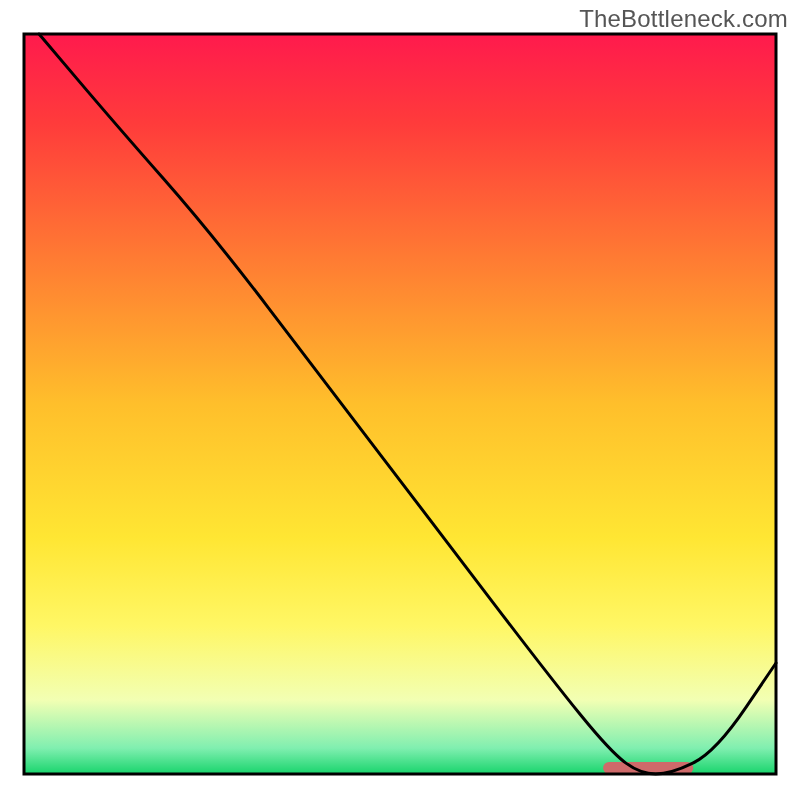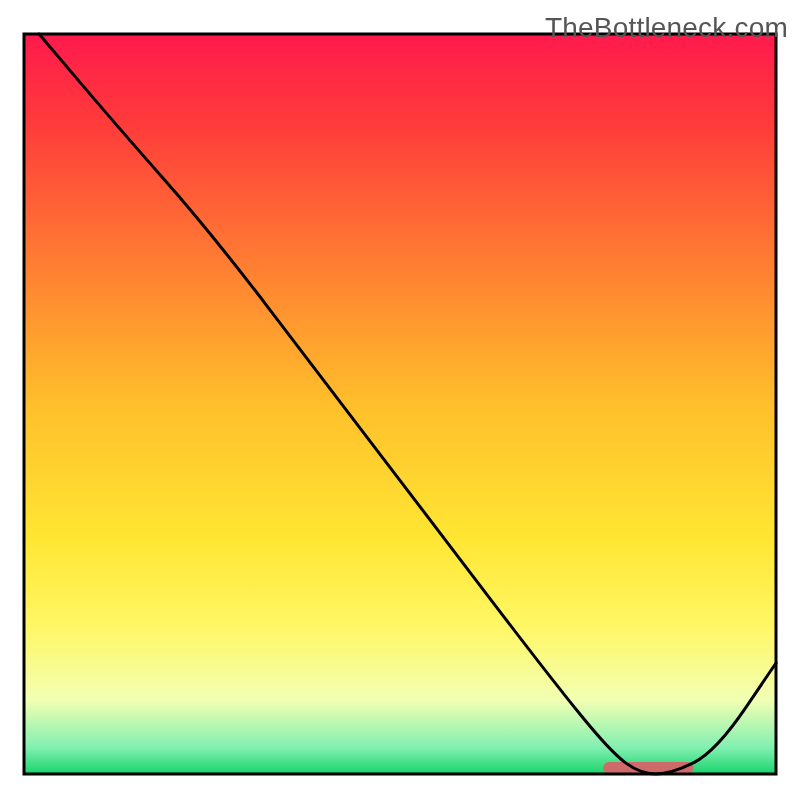--- a/index.html
+++ b/index.html
@@ -11,24 +11,24 @@
     background: #ffffff;
     font-family: Arial, Helvetica, sans-serif;
   }
   #container {
     position: relative;
     width: 800px;
     height: 800px;
   }
   #watermark {
     position: absolute;
-    top: 12px;
+    top: 5px;
     right: 12px;
     color: #555555;
-    font-size: 28px;
+    font-size: 24px;
     font-weight: 500;
     z-index: 10;
     letter-spacing: 0.2px;
   }
   svg {
     position: absolute;
     top: 0;
     left: 0;
   }
 </style>

